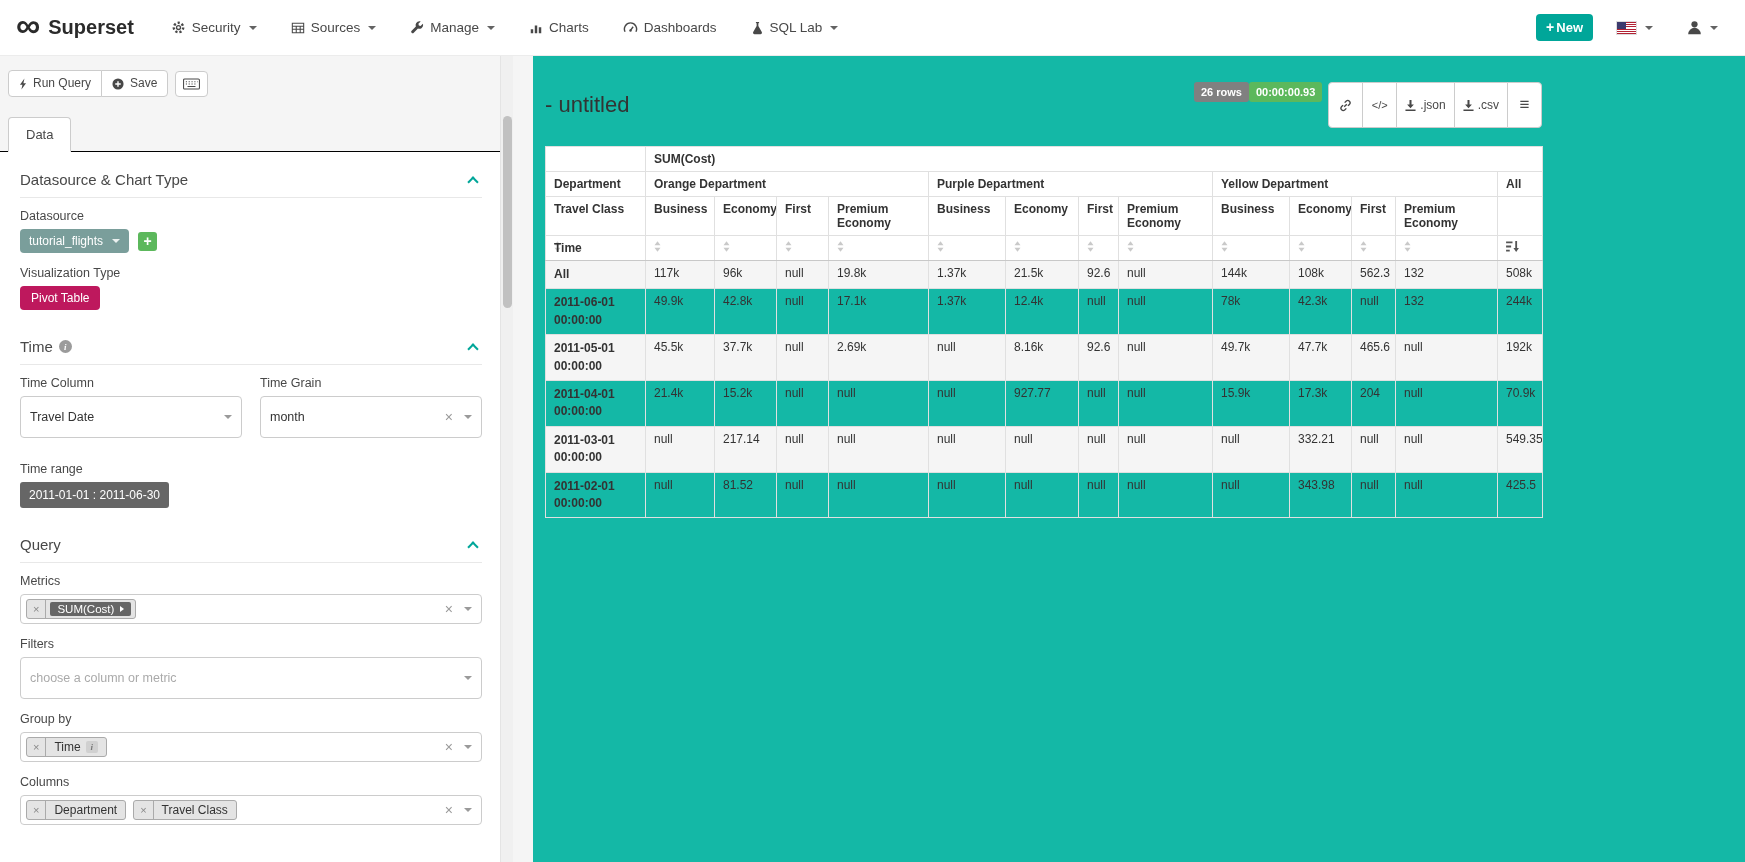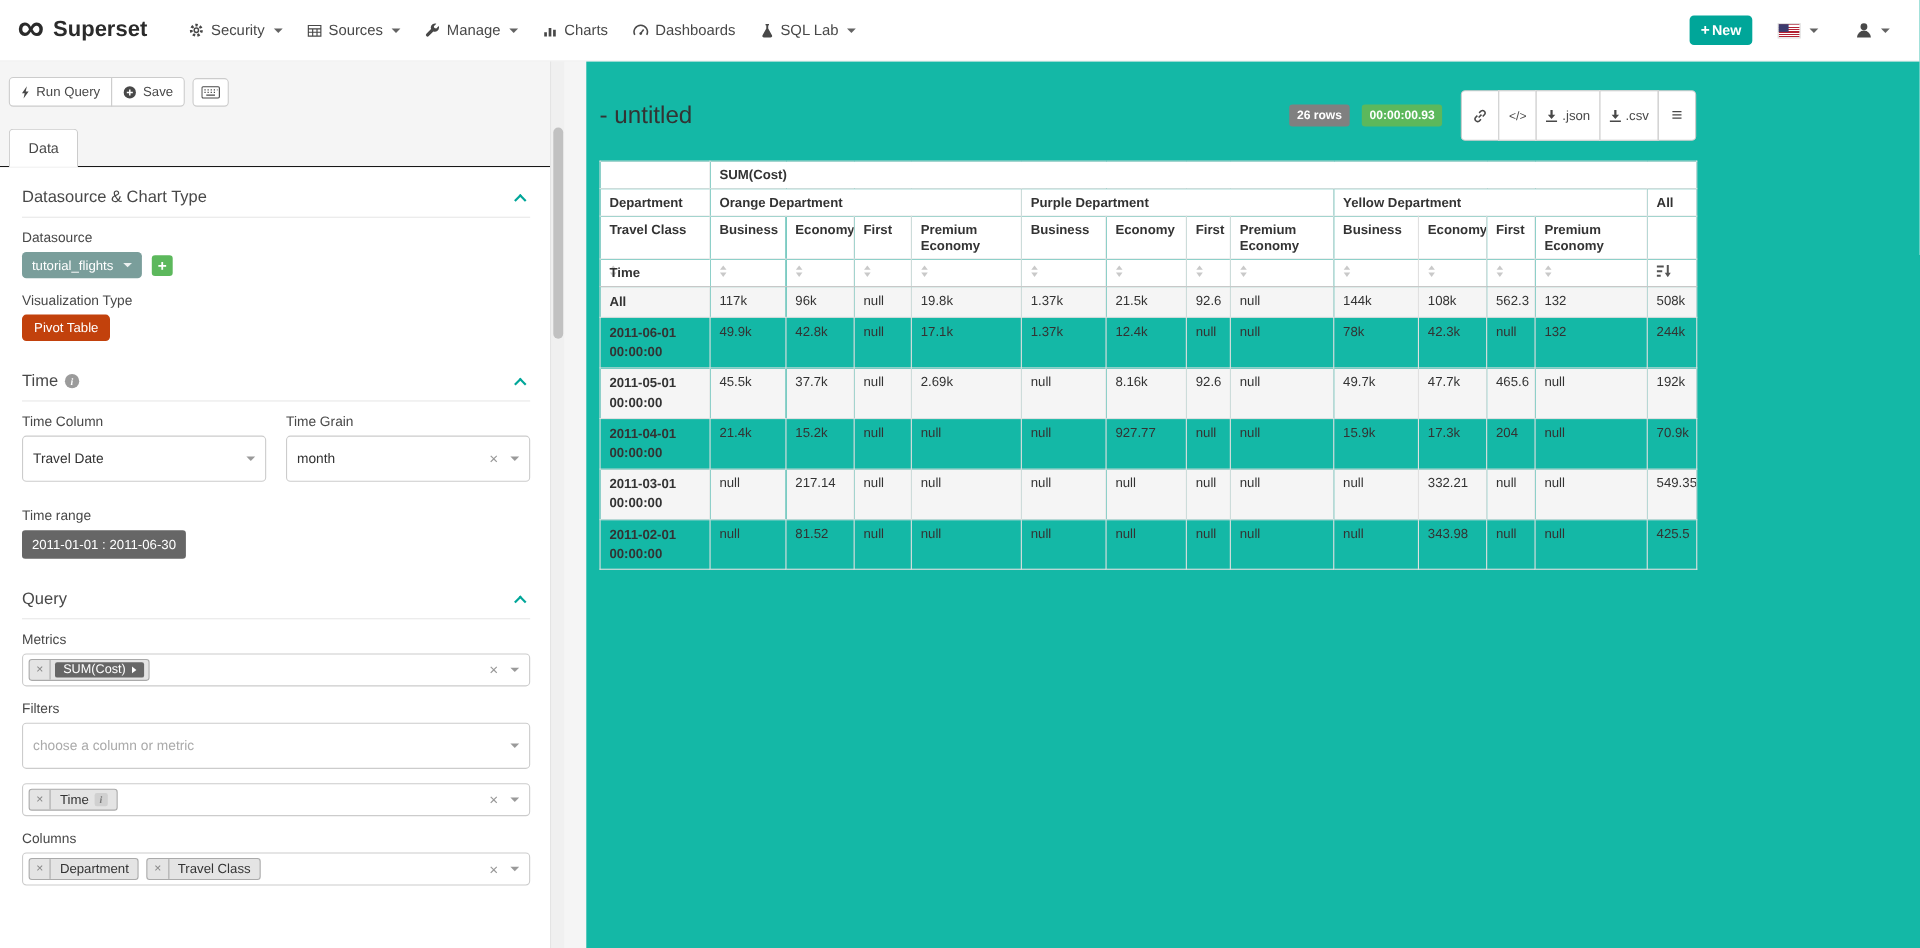--- a/index.html
+++ b/index.html
@@ -7,21 +7,21 @@
     margin: 0; width: 1745px; height: 862px; overflow: hidden;
     background: #f5f5f5; color: #484848;
     font-family: "Liberation Sans", "DejaVu Sans", sans-serif;
   }
   
   .navbar { height: 56px; background: #fff; border-bottom: 1px solid #ececec;
     display: flex; align-items: center; padding: 0 16px; }
   .brand { display: flex; align-items: center; gap: 8px; margin-right: 26px; cursor: pointer; }
   .logo { font-size: 34px; font-weight: bold; color: #2b2b2b; line-height: 1; margin-top: -6px; }
   .brand-name { font-size: 20px; font-weight: bold; color: #2b2b2b; }
-  .navbar-menu { display: flex; align-items: center; }
+  .navbar-menu { display: flex; align-items: center; gap: 12px; }
   .nav-item { display: flex; align-items: center; gap: 6px; padding: 8px 11px;
     font-size: 13.5px; color: #484848; text-decoration: none; cursor: pointer; white-space: nowrap; }
   .nav-icon { display: inline-flex; }
   .nav-icon svg { display: block; }
   .caret { display: inline-block; width: 0; height: 0; margin-left: 2px; vertical-align: middle;
     border-left: 4px solid transparent; border-right: 4px solid transparent;
     border-top: 4px solid currentColor; opacity: .85; }
   .navbar-right { margin-left: auto; display: flex; align-items: center; gap: 12px; justify-content: center; }
   .btn-new { background: #00a699; color: #fff; border: none; border-radius: 4px;
     font-size: 13px; font-weight: bold; padding: 6px 10px; display: inline-flex;
@@ -74,21 +74,21 @@
   .clear-x { color: #999; font-size: 14px; margin-right: 9px; cursor: pointer; line-height: 1; }
   .clear-x::after { content: "\00D7"; }
   .placeholder { color: #aaa; }
   .ds-row { display: flex; align-items: center; }
   .ds-btn { background: #7a9e9b; color: #fff; border: none; border-radius: 4px; font-size: 12px;
     padding: 5px 9px; display: inline-flex; align-items: center; gap: 7px; cursor: pointer; font-family: inherit; }
   .add-ds { width: 19px; height: 19px; background: #5cb85c; border: none; border-radius: 3px;
     color: #fff; margin-left: 9px; cursor: pointer; display: inline-flex; align-items: center;
     justify-content: center; padding: 0; }
   .add-ds::after { content: "+"; font-size: 14px; font-weight: bold; line-height: 1; }
-  .viz-btn { background: #c2410c; color: #fff; border: none; border-radius: 4px; font-size: 12px;
+  .viz-btn { background: #be185d; color: #fff; border: none; border-radius: 4px; font-size: 12px;
     padding: 5px 11px; cursor: pointer; font-family: inherit; }
   .time-range-btn { background: #666; color: #fff; border: none; border-radius: 3px; font-size: 12px;
     padding: 6px 9px; cursor: pointer; font-family: inherit; }
   .token-box { min-height: 30px; background: #fff; border: 1px solid #ccc; border-radius: 4px;
     display: flex; align-items: center; padding: 1px 9px 1px 3px; cursor: pointer; }
   .token { display: inline-flex; align-items: stretch; background: #e4e4e4; border: 1px solid #aaa;
     border-radius: 3px; font-size: 12px; color: #333; margin: 1px 5px 1px 2px; overflow: hidden; }
   .token-x { padding: 2px 6px; border-right: 1px solid #aaa; color: #888; display: flex;
     align-items: center; cursor: pointer; font-size: 11px; }
   .token-x::after { content: "\00D7"; }
@@ -97,21 +97,21 @@
     padding: 1px 7px; font-size: 11.5px; display: flex; align-items: center; gap: 6px; cursor: pointer; }
   .chip-caret-right { width: 0; height: 0; border-top: 3.5px solid transparent;
     border-bottom: 3.5px solid transparent; border-left: 4.5px solid #fff; }
   .mini-info { width: 12px; height: 12px; background: #d0d0d0; border-radius: 2px; color: #777;
     display: inline-flex; align-items: center; justify-content: center; }
   .mini-info::after { content: "i"; font: italic bold 9px "Liberation Serif", serif; }
   
   .chart-header { width: 997px; display: flex; align-items: center; justify-content: space-between;
     margin-bottom: 18px; }
   .chart-title { font-size: 22px; color: #333; }
-  .chart-controls { display: flex; align-items: center; gap: 11px; }
+  .chart-controls { display: flex; align-items: flex-start; gap: 0; }
   .badge { font-size: 11px; font-weight: bold; color: #fff; border-radius: 3px; padding: 4px 7px; }
   .badge-rows { background: #808080; }
   .badge-time { background: #5cb85c; }
   .tool-group { display: flex; margin-left: 6px; }
   .tool-btn { height: 46px; min-width: 35px; background: #fff; border: 1px solid #ccc;
     display: inline-flex; align-items: center; justify-content: center; gap: 4px;
     font-size: 12px; color: #484848; margin-left: -1px; padding: 0 8px; cursor: pointer; font-family: inherit; }
   .tool-group .tool-btn:first-child { border-radius: 4px 0 0 4px; margin-left: 0; }
   .tool-group .tool-btn:last-child { border-radius: 0 4px 4px 0; }
   .code-glyph::after { content: "</>"; font-size: 11px; }
@@ -341,20 +341,21 @@
           <div class="control-label">Filters</div>
           <div class="select-box">
             <span class="placeholder">choose a column or metric</span>
             <span class="spacer"></span>
             <span class="select-caret-wrap">
                 <span class="caret"></span>
               </span>
           </div>
         </div>
         <div class="control">
+          <div class="control-label">Group by</div>
           <div class="token-box">
             <span class="token">
               <span class="token-x"></span>
               <span class="token-label">
                 <span>Time</span>
                 <span class="mini-info"></span>
               </span>
             </span>
             <span class="spacer"></span>
             <span class="clear-x"></span>

